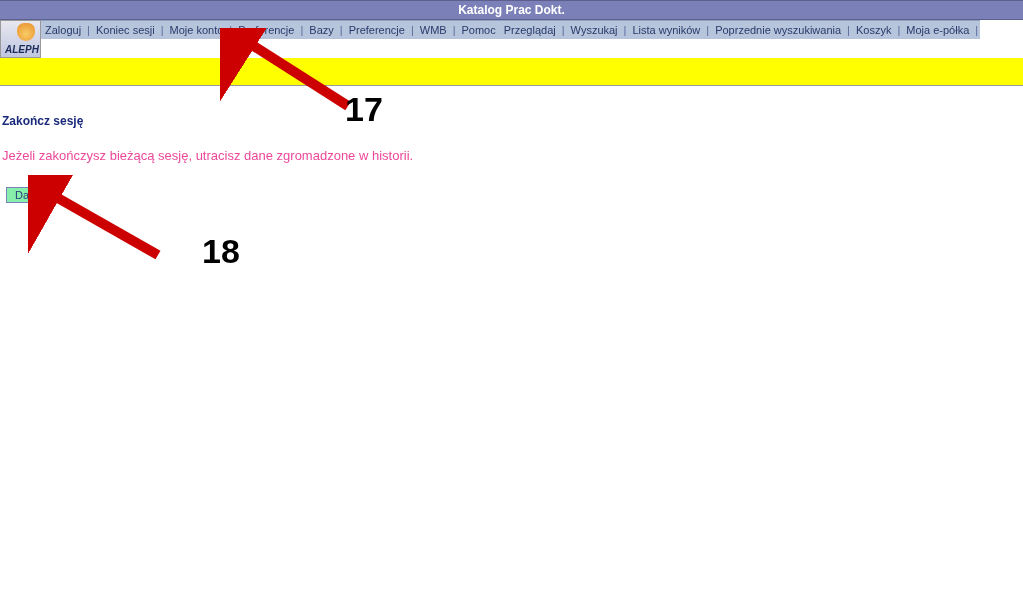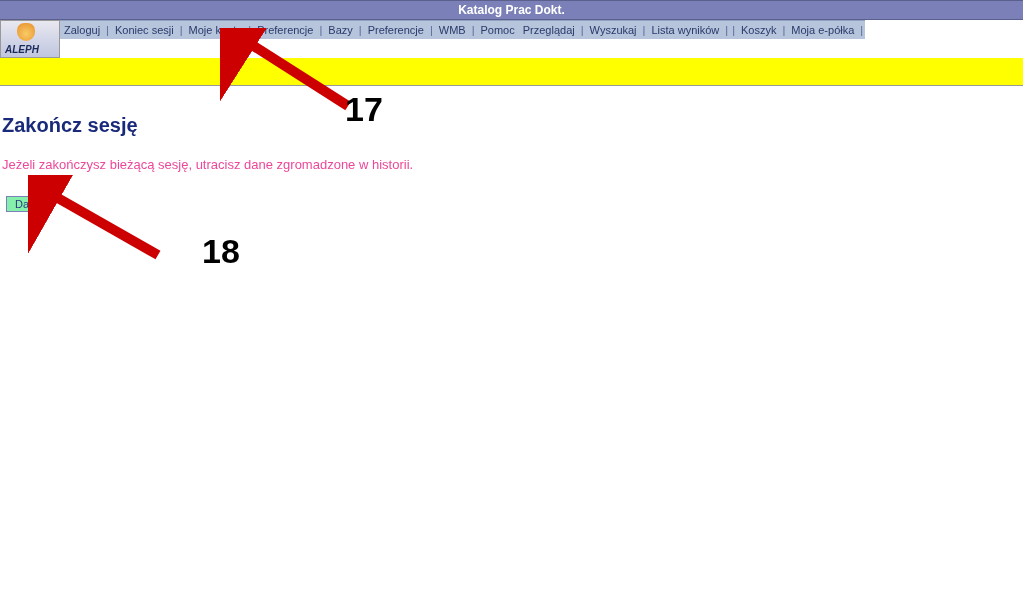--- a/index.html
+++ b/index.html
@@ -18,21 +18,21 @@
       font-weight: bold;
       padding: 2px 13px;
       border-top: 1px solid #5a5f8c;
       border-bottom: 1px solid #5a5f8c;
     }
     .nav-container {
       display: flex;
       align-items: stretch;
     }
     .logo-box {
-      width: 60px;
+      width: 41px;
       height: 38px;
       background: linear-gradient(to bottom, #e8e8f0, #c0c6e0);
       border: 1px solid #999;
       display: flex;
       align-items: center;
       justify-content: center;
       position: relative;
       flex-shrink: 0;
     }
     .logo-flame {
@@ -82,21 +82,21 @@
     .yellow-bar {
       background: #ffff00;
       height: 28px;
       border-bottom: 1px solid #999;
     }
     .content {
       padding: 28px 2px 0 2px;
     }
     .page-title {
       color: #1a2a7a;
-      font-size: 20px;
+      font-size: 12px;
       font-weight: bold;
       margin-bottom: 20px;
     }
     .msg {
       color: #ec4899;
       font-size: 13px;
       margin-bottom: 22px;
     }
     .btn-next {
       background: #86efac;
@@ -159,20 +159,21 @@
       <span class="nav-sep">|</span>
       <span class="nav-item">Pomoc</span>
     </div>
     <div class="nav-row">
       <span class="nav-item">Przeglądaj</span>
       <span class="nav-sep">|</span>
       <span class="nav-item">Wyszukaj</span>
       <span class="nav-sep">|</span>
       <span class="nav-item">Lista wyników</span>
       <span class="nav-sep">|</span>
+      <span class="nav-item wide">Poprzednie wyszukiwania</span>
       <span class="nav-sep">|</span>
       <span class="nav-item">Koszyk</span>
       <span class="nav-sep">|</span>
       <span class="nav-item">Moja e-półka</span>
       <span class="nav-sep">|</span>
     </div>
   </div>
 </div>
 
 <div class="yellow-bar"></div>

